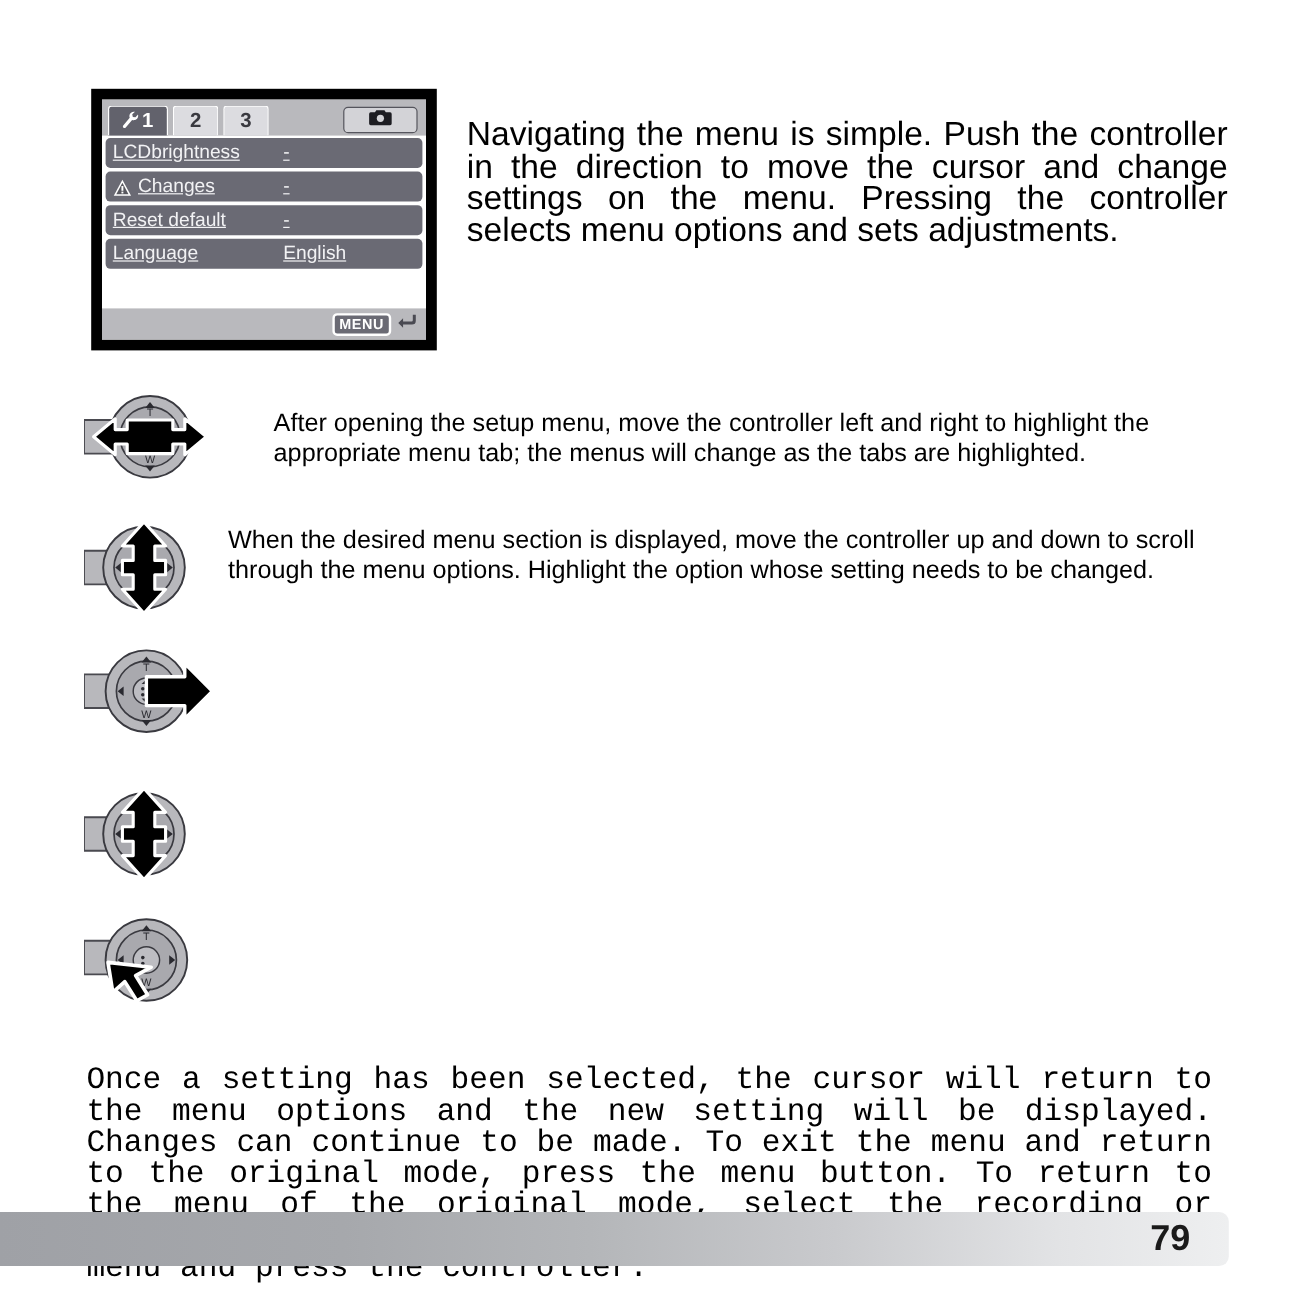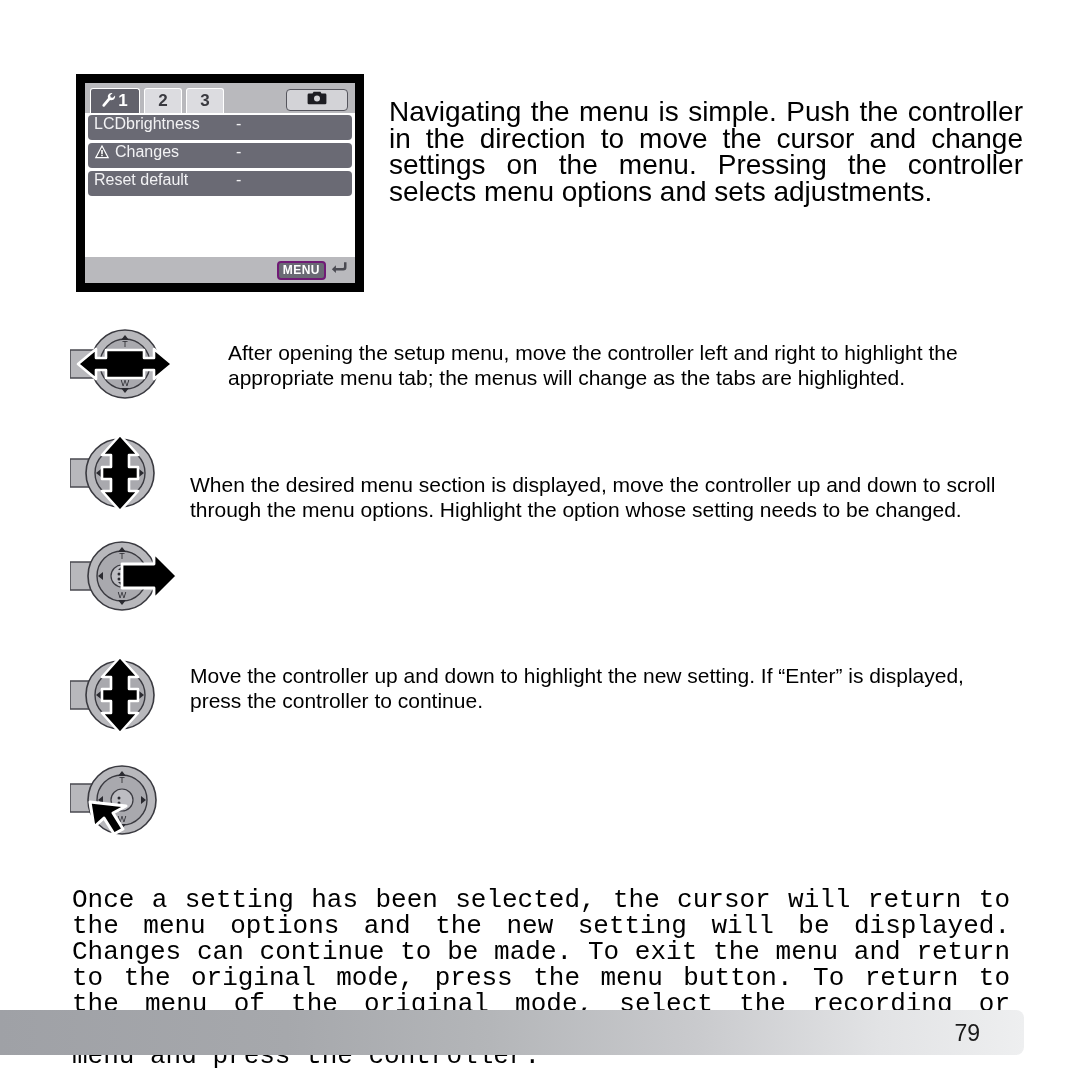--- a/index.html
+++ b/index.html
@@ -94,25 +94,26 @@
     background: #ffffff;
     padding: 2px 3px 0 3px;
     box-sizing: border-box;
   }
   .menu-row {
     height: 25px;
     background: #6a6a74;
     border-radius: 4px;
     margin-bottom: 3px;
     display: flex;
-    align-items: flex-start;
+    align-items: center;
     padding: 0 6px;
     box-sizing: border-box;
     color: #f2f2f4;
     font-size: 16px;
+    text-decoration: underline;
   }
   .menu-row .label { width: 142px; white-space: nowrap; }
   .menu-row .value { white-space: nowrap; }
   .warn-icon {
     display: inline-block;
     width: 16px;
     height: 15px;
     margin-right: 5px;
     position: relative;
     top: 1px;
@@ -120,21 +121,21 @@
   .lcd-footer {
     height: 26px;
     background: #b9b9bd;
     display: flex;
     align-items: center;
     justify-content: flex-end;
     padding-right: 6px;
     box-sizing: border-box;
   }
   .menu-badge {
-    border: 2px solid #701a75;
+    border: 2px solid #ffffff;
     border-radius: 4px;
     background: #6a6a74;
     color: #ffffff;
     font-size: 12px;
     font-weight: bold;
     letter-spacing: 0.5px;
     padding: 1px 4px 2px 4px;
     line-height: 1;
     font-family: "Liberation Sans", sans-serif;
   }
@@ -164,21 +165,21 @@
     flex: 0 0 110px;
   }
   .step-text {
     font-size: 21px;
     line-height: 25px;
     margin-left: 10px;
     width: 830px;
   }
 
   .step1 { top: 328px; }
-  .step2 { top: 428px; align-items: flex-end; }
+  .step2 { top: 428px; }
   .step3 { top: 538px; }
   .step4 { top: 650px; }
   .step5 { top: 760px; }
 
   .step1 .step-text { padding-top: 12px; margin-left: 48px; }
   .step2 .step-text { padding-top: 10px; }
   .step3 .step-text { padding-top: 9px; }
   .step4 .step-text { padding-top: 13px; }
   .step5 .step-text { padding-top: 29px; }
 
@@ -200,25 +201,25 @@
     position: absolute;
     left: 0;
     top: 1010px;
     width: 1024px;
     height: 45px;
     background: linear-gradient(to right, #9fa1a6 0%, #a6a8ac 28%, #b4b6b9 48%, #c9cacd 68%, #e2e3e5 86%, #eeeff0 100%);
     border-radius: 0 8px 8px 0;
   }
   .page-number {
     position: absolute;
-    right: 44px;
+    right: 32px;
     top: 50%;
     transform: translateY(-50%);
-    font-size: 23px;
-    font-weight: normal;
+    font-size: 30px;
+    font-weight: bold;
     color: #1a1a1a;
     font-family: "Liberation Sans", sans-serif;
   }
 </style>
 </head>
 <body>
 
 <div class="lcd-figure">
   <div class="lcd-inner">
 
@@ -261,20 +262,24 @@
             <rect x="7.2" y="6" width="1.6" height="4" fill="#ffffff"></rect>
             <rect x="7.2" y="10.7" width="1.6" height="1.5" fill="#ffffff"></rect>
           </svg>
         </span>
         <span class="label" style="width:121px">Changes</span>
         <span class="value">-</span>
       </div>
       <div class="menu-row">
         <span class="label">Reset default</span>
         <span class="value">-</span>
+      </div>
+      <div class="menu-row">
+        <span class="label">Language</span>
+        <span class="value">English</span>
       </div>
     </div>
 
     <div class="lcd-footer">
       <span class="menu-badge">MENU</span>
       <span class="back-arrow">
         <svg width="18" height="16" viewBox="0 0 18 16">
           <path d="M15.5 2.2v5.1a3.2 3.2 0 0 1 -3.2 3.2h-7.4v2.6l-4 -3.9 4 -3.9v2.6h7.1a1 1 0 0 0 1 -1v-4.7z" fill="#4a4a52"></path>
         </svg>
       </span>
@@ -359,21 +364,20 @@
       <circle cx="50" cy="45" r="11" fill="#bdbdc2" stroke="#3a3a40" stroke-width="1.2"></circle>
       <path d="M26 45l5 -4v8z" fill="#2a2a30"></path>
       <path d="M74 45l-5 -4v8z" fill="#2a2a30"></path>
       <path d="M40 45l4 -4v8z" fill="#2a2a30"></path>
       <path d="M60 45l-4 -4v8z" fill="#2a2a30"></path>
       <circle cx="47" cy="45" r="1.6" fill="#2a2a30"></circle>
       <circle cx="53" cy="45" r="1.6" fill="#2a2a30"></circle>
       <path d="M41 27h-9l18 -20 18 20h-9v12h9v12h-9v12h9l-18 20 -18 -20h9v-12h-9v-12h9z" fill="#000000" stroke="#ffffff" stroke-width="2.6" stroke-linejoin="round"></path>
     </svg>
   </div>
-  <div class="step-text">Move the controller up and down to highlight the new setting. If “Enter” is displayed, press the controller to continue.</div>
 </div>
 
 <div class="step step5">
   <div class="step-icon">
     <svg width="110" height="80" viewBox="0 0 110 80">
       <path d="M0 24h24v28H0z" fill="#b8b8bc"></path>
       <path d="M0 24h24v28H0z" fill="none" stroke="#4a4a50" stroke-width="1.6"></path>
       <circle cx="52" cy="40" r="34" fill="#b8b8bc" stroke="#3a3a40" stroke-width="1.6"></circle>
       <circle cx="52" cy="40" r="25" fill="#a9a9ae" stroke="#3a3a40" stroke-width="1.4"></circle>
       <circle cx="52" cy="40" r="11" fill="#bdbdc2" stroke="#3a3a40" stroke-width="1.2"></circle>

